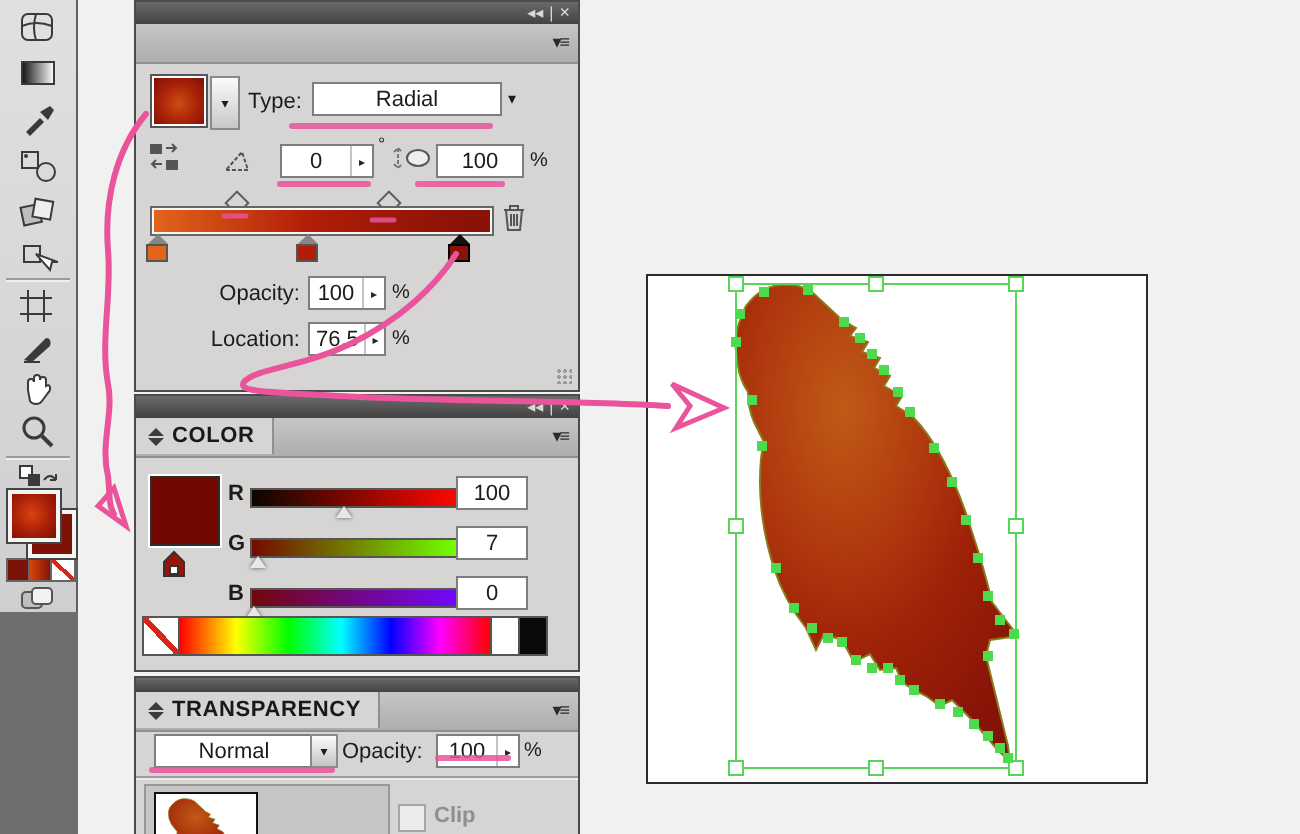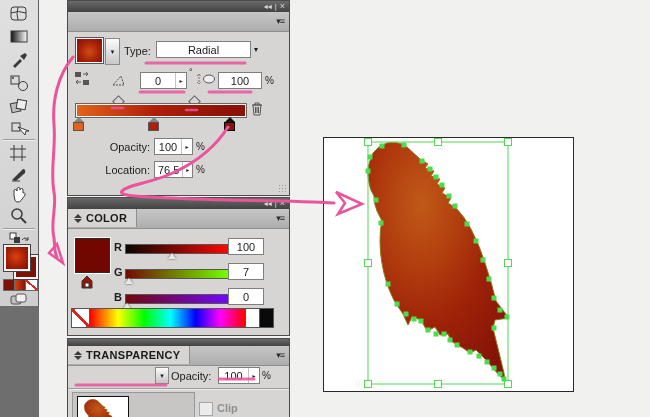--- a/index.html
+++ b/index.html
@@ -315,20 +315,23 @@
   </div>
 
   <div class="panel" style="top:338px;height:79px;border-bottom:none">
     <div class="phdr" style="height:7px"></div>
     <div class="tabrow">
       <div class="tab">
         <span class="cglyph"></span>
         <span>TRANSPARENCY</span>
       </div>
       <span class="pmenu">▾≡</span>
+    </div>
+    <div class="field" id="blend-dd">
+      <span class="val">Normal</span>
     </div>
     <div class="abs" id="blend-arrow">
         <span>▾</span>
       </div>
     <span class="lbl" style="left:103px;top:31px">Opacity:</span>
     <div class="field" style="left:150px;top:28px;width:40px">
       <span class="val">100</span>
       <span class="spin">▸</span>
     </div>
     <span class="sym" style="left:194px;top:31px">%</span>

